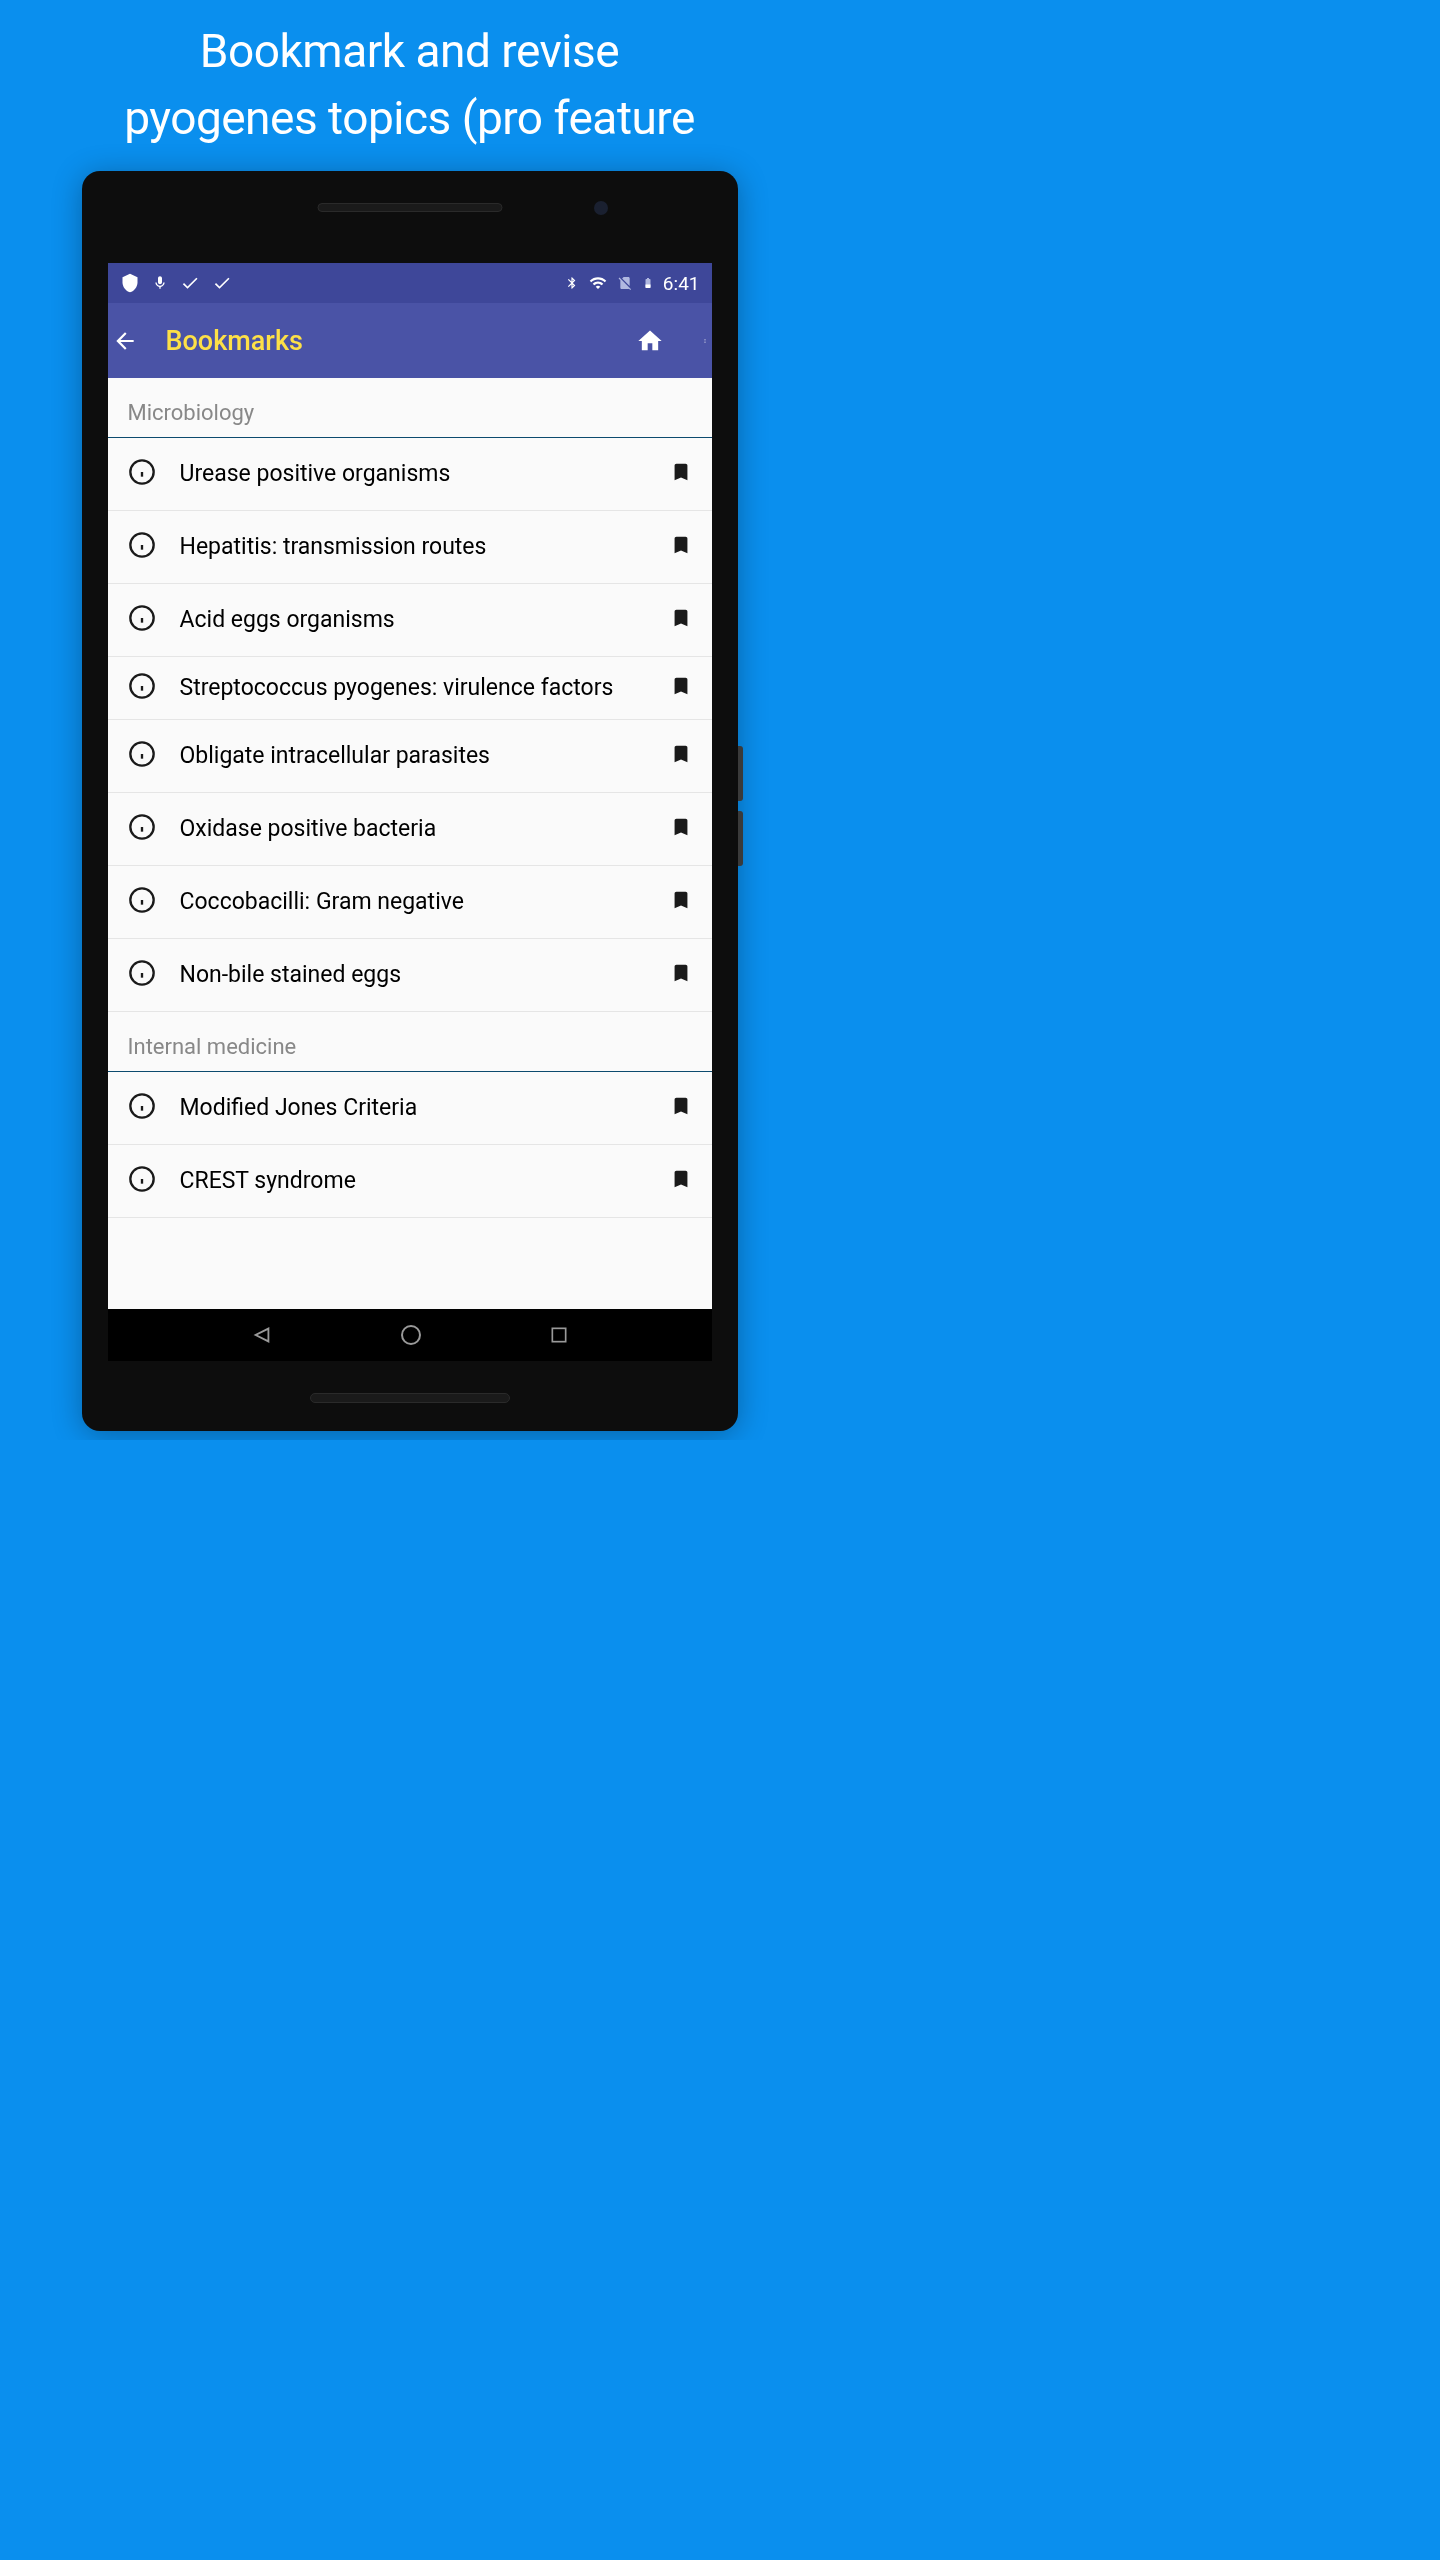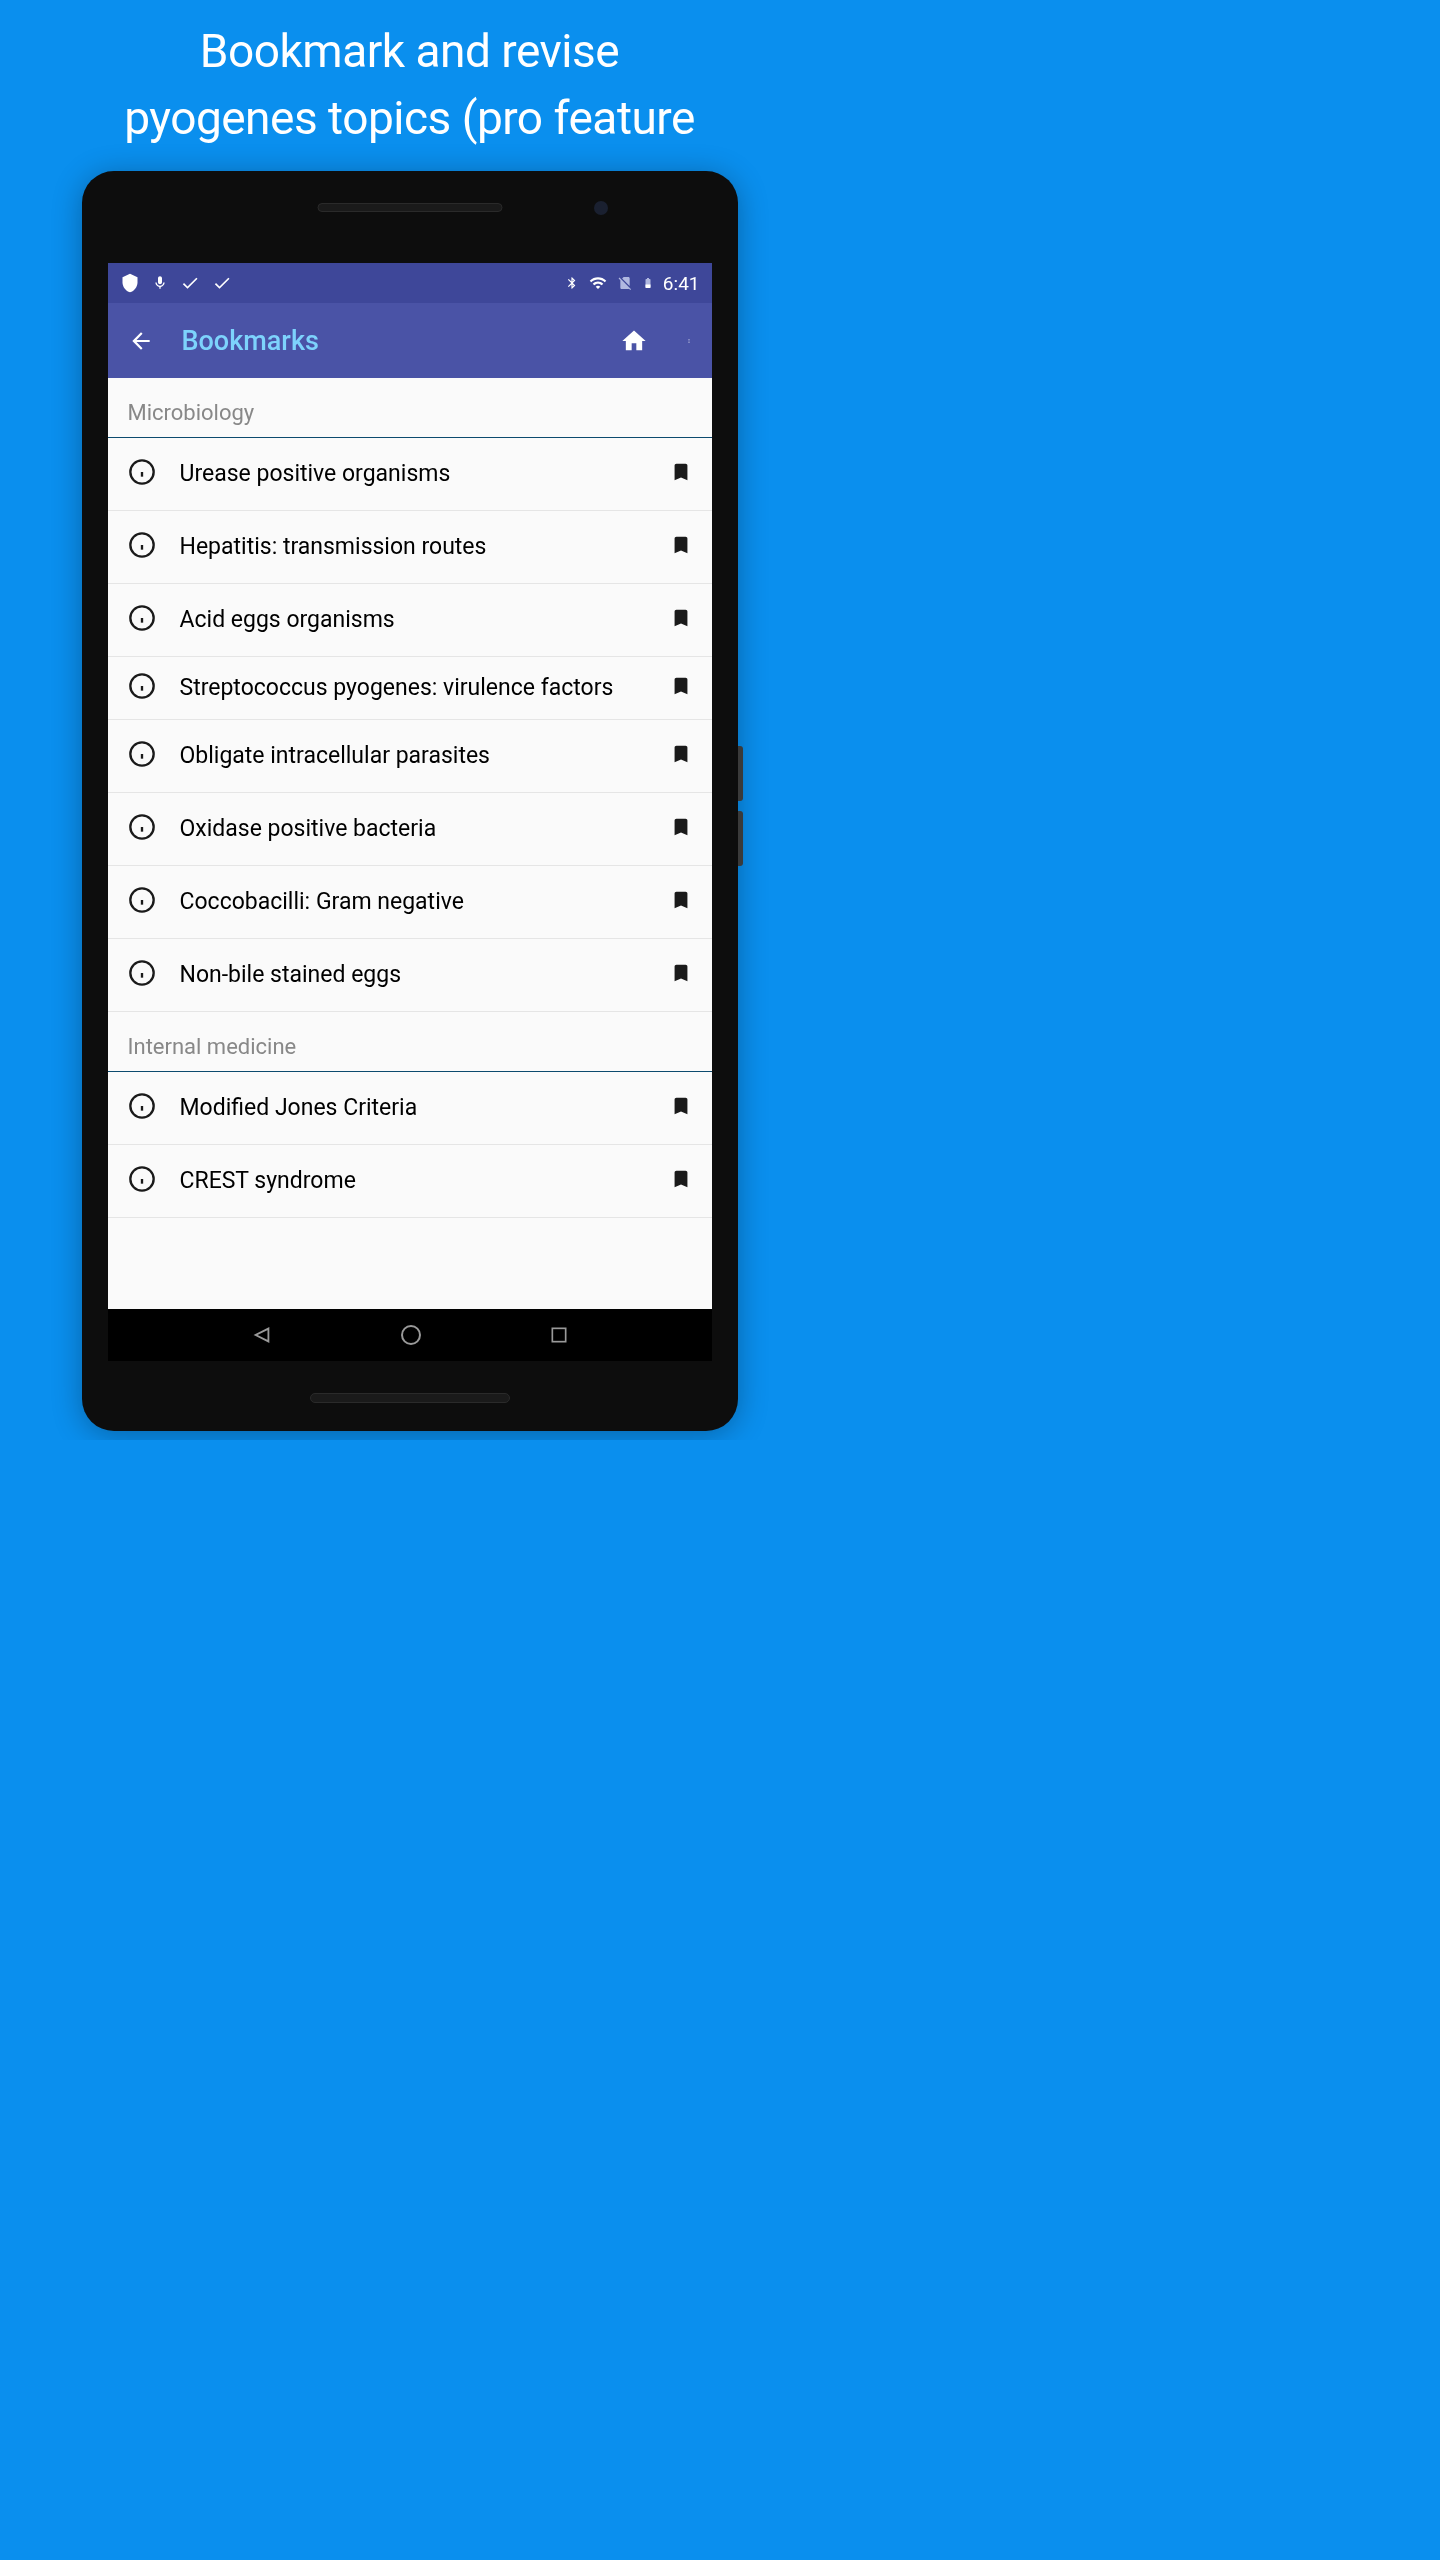--- a/index.html
+++ b/index.html
@@ -24,21 +24,21 @@
       padding: 18px 40px 0 40px;
       line-height: 1.45;
       letter-spacing: -0.5px;
     }
     
     .phone-frame {
       width: 656px;
       height: 1260px;
       margin: 20px auto 0;
       background: #0d0d0d;
-      border-radius: 32px;
+      border-radius: 18px;
       position: relative;
       padding: 92px 26px 70px 26px;
       box-shadow: 0 4px 30px rgba(0,0,0,0.3);
     }
     
     .speaker-top {
       position: absolute;
       top: 32px;
       left: 50%;
       transform: translateX(-50%);
@@ -127,22 +127,22 @@
       display: flex;
       align-items: center;
       justify-content: center;
     }
     
     .app-bar {
       height: 75px;
       background: #4a53a6;
       display: flex;
       align-items: center;
-      padding: 0 20px;
-      color: #7dd3fc;
+      padding: 0 4px;
+      color: #fde047;
       gap: 28px;
     }
     
     .app-bar-title {
       font-size: 27px;
       font-weight: 500;
       flex: 1;
     }
     
     .app-bar-icon {

